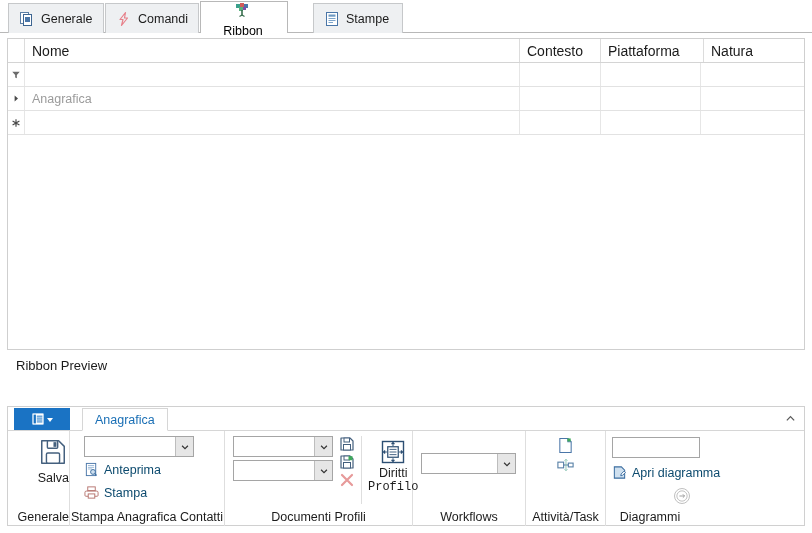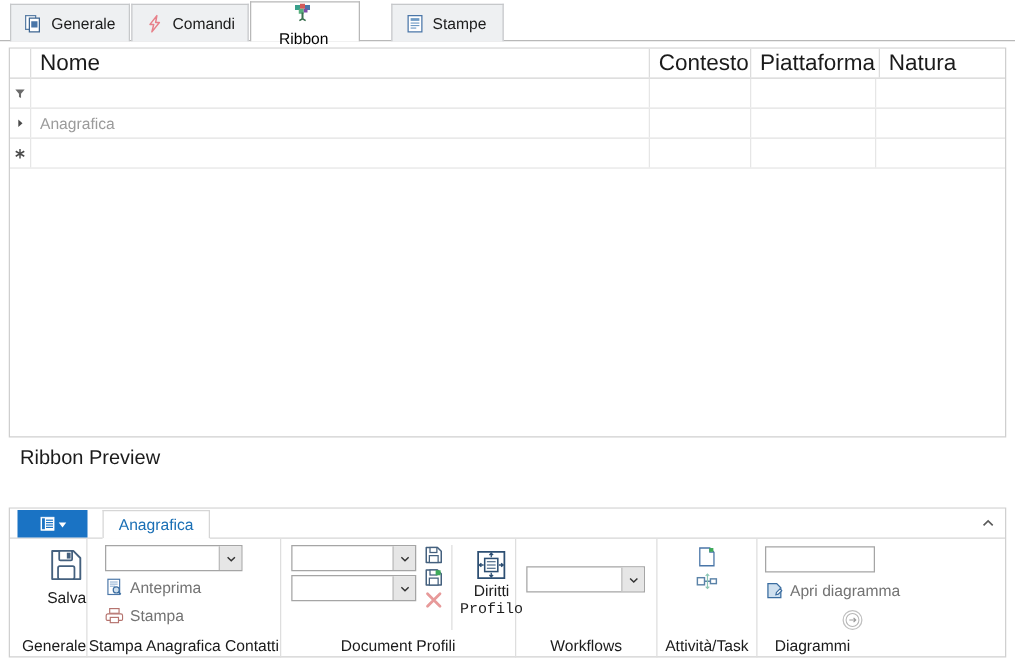--- a/index.html
+++ b/index.html
@@ -51,21 +51,21 @@
     background: #ffffff;
   }
   .grid-head {
     display: flex; height: 24px;
     border-bottom: 1px solid #d4d4d4;
     background: #ffffff;
   }
   .grid-head .hcell {
     display: flex; align-items: center;
     padding-left: 7px;
-    font-size: 18px; color: #1b1b1b;
+    font-size: 14px; color: #1b1b1b;
     border-right: 1px solid #dcdcdc;
     height: 100%;
     text-align: center;
   }
   .grid-head .hcell:last-child { border-right: none; }
   .ind { flex: 0 0 17px; border-right: 1px solid #dcdcdc; padding-left:0; }
   .c-nome { flex: 0 0 495px; }
   .c-contesto { flex: 0 0 81px; }
   .c-natura { flex: 0 0 100px; }
   .c-piatt { flex: 1 1 auto; }
@@ -84,21 +84,21 @@
     flex: 0 0 17px; padding-left: 0;
     justify-content: center; border-right: 1px solid #e6e6e6;
     color: #6b6b6b;
   }
   .row-data .cell.c-nome { color: #9b9b9b; }
   .grid-body-blank { height: 190px; background:#ffffff; }
 
   
   .preview-label {
     position: absolute; left: 16px; top: 358px;
-    font-size: 16px; color: #1b1b1b;
+    font-size: 13px; color: #1b1b1b;
   }
 
   
   .ribbon {
     position: absolute; left: 7px; top: 406px;
     width: 798px; height: 120px;
     background: #ffffff;
     border: 1px solid #d0d0d0;
   }
   .ribbon-tabrow {
@@ -146,21 +146,21 @@
     white-space: nowrap; overflow: hidden;
   }
 
   .bigbtn {
     display: flex; flex-direction: column; align-items: center;
     padding-top: 6px; width: 100%;
   }
   .bigbtn .lbl { font-size: 12.5px; color:#1b1b1b; margin-top: 4px; }
 
   .smallbtn { display: flex; align-items: center; gap: 5px; height: 21px; }
-  .smallbtn .lbl { font-size: 12.5px; color: #737373; white-space: nowrap; }
+  .smallbtn .lbl { font-size: 12.5px; color: #0c4a6e; white-space: nowrap; }
 
   .combo {
     border: 1px solid #a5a5a5; background: #ffffff;
     height: 21px; display: flex; align-items: stretch;
   }
   .combo .cbtn {
     width: 18px; background: #e6e6e6; border-left: 1px solid #bdbdbd;
     display: flex; align-items: center; justify-content: center;
   }
   .textbox { border: 1px solid #a5a5a5; background:#ffffff; height:21px; }
@@ -428,21 +428,21 @@
                 <path d="M16 27 L16 23 M14.3 25 L16 27 L17.7 25" stroke="#2d4f73" stroke-width="1.2" fill="none"></path>
                 <path d="M5 16 L9 16 M7 14.3 L5 16 L7 17.7" stroke="#2d4f73" stroke-width="1.2" fill="none"></path>
                 <path d="M27 16 L23 16 M25 14.3 L27 16 L25 17.7" stroke="#2d4f73" stroke-width="1.2" fill="none"></path>
               </svg>
             </span>
             <span class="lbl" style="font-size:12.5px;line-height:14px;">Diritti</span>
             <span class="sublbl" style="line-height:14px;font-family:Liberation Mono, monospace;">Profilo</span>
           </div>
 
         </div>
-        <div class="rgroup-title">Document Profili</div>
+        <div class="rgroup-title">Documenti Profili</div>
       </div>
 
       <div class="rgroup" style="width:113px;">
         <div class="rgroup-content" style="padding:22px 0 0 8px;">
           <div class="combo" style="width:95px;">
             <span style="flex:1 1 auto;padding-left:4px;line-height:19px;font-size:12px;"></span>
             <span class="cbtn">
               <svg viewBox="0 0 12 12" width="10" height="10">
                   <path d="M2.5 4.5 L6 8 L9.5 4.5" fill="none" stroke="#333" stroke-width="1.4"></path>
                 </svg>

